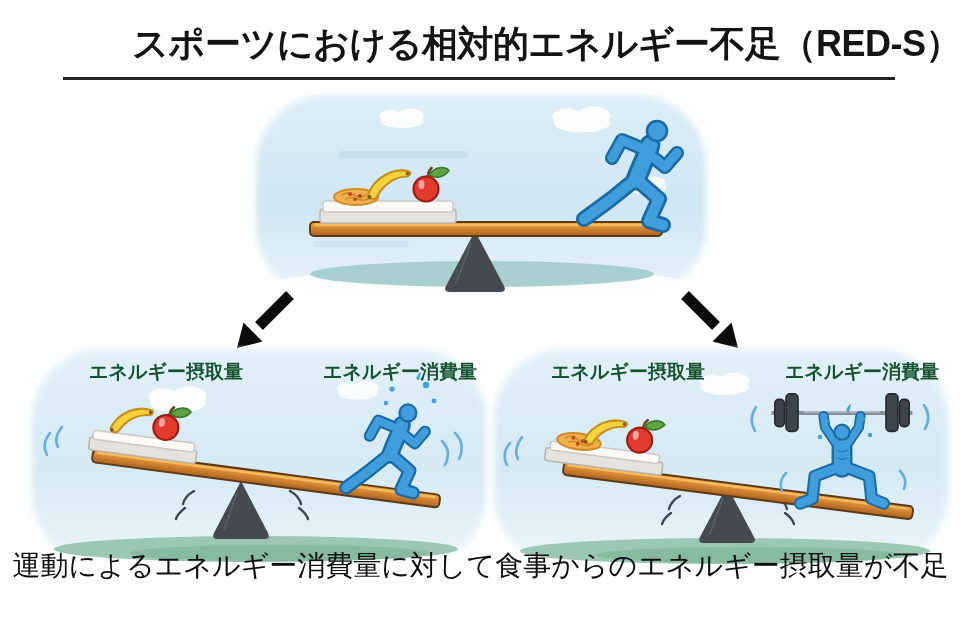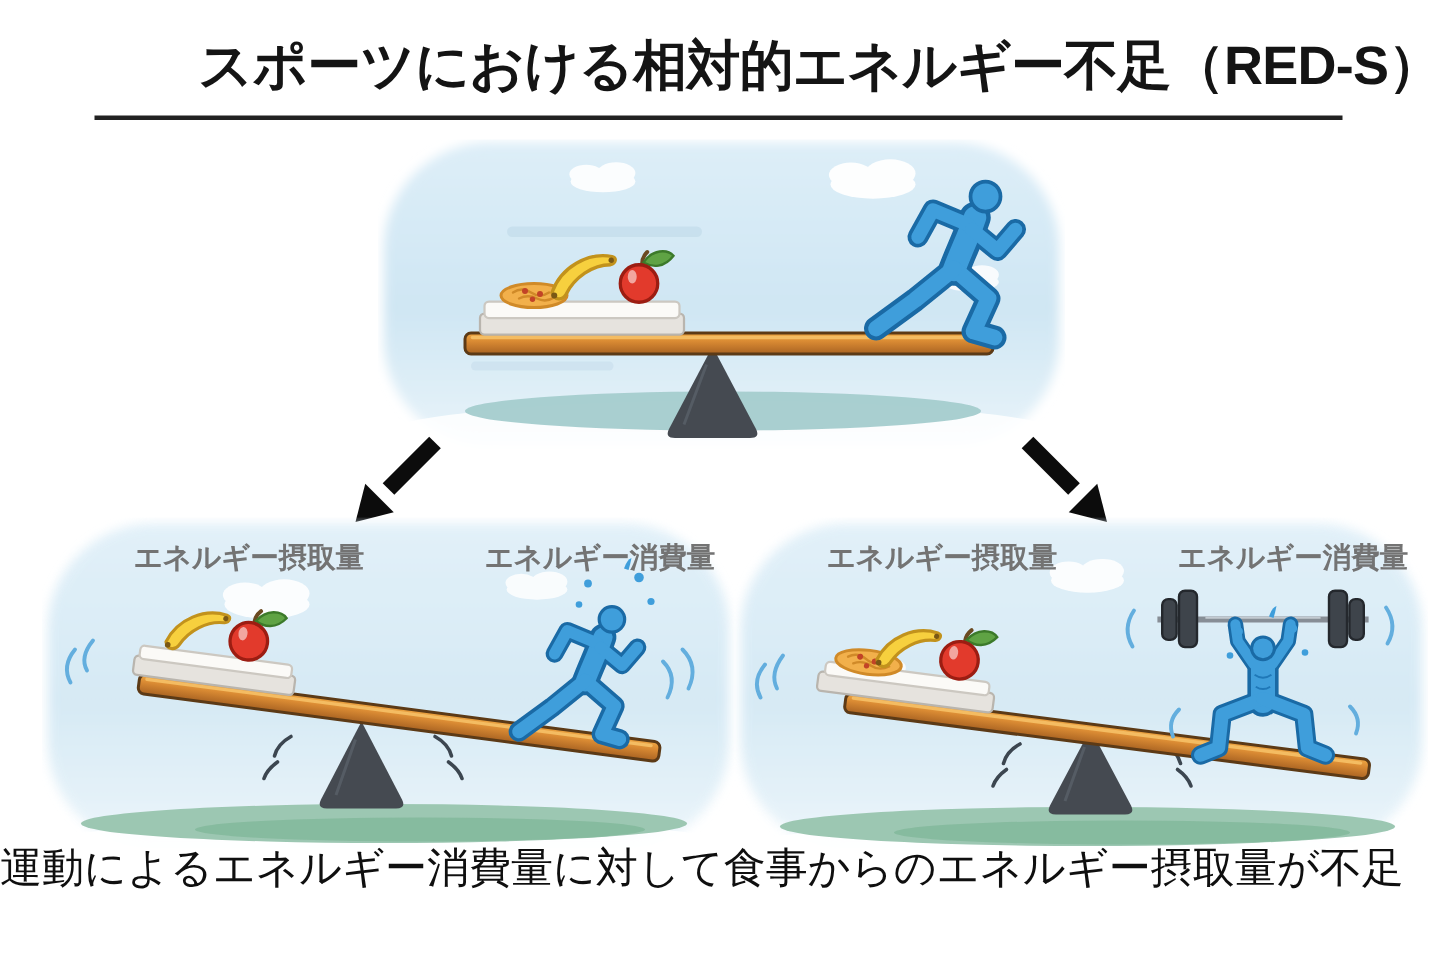--- a/index.html
+++ b/index.html
@@ -22,26 +22,26 @@
   .top-scene{ left:252px; top:93px; width:458px; height:210px; }
   .arrow{ position:absolute; width:70px; height:65px; }
   .arrow-left{ left:233px; top:288px; }
   .arrow-right{ left:672px; top:288px; }
   .panel{ position:absolute; top:345px; width:462px; height:230px; }
   .panel-left{ left:28px; }
   .panel-right{ left:490px; }
   .panel .scene{ left:0; top:0; width:462px; height:230px; }
   .label{
     position:absolute; top:14px; z-index:2; font-size:19px; font-weight:700;
-    color:#737373; text-align:center; white-space:nowrap;
+    color:#14532d; text-align:center; white-space:nowrap;
   }
   .label-intake{ left:28px; width:220px; }
   .label-expend{ left:282px; width:180px; }
   .caption{
-    position:absolute; top:560px; left:0; width:961px; 
+    position:absolute; top:547px; left:0; width:961px; text-align:center;
     font-size:28px; font-weight:500; color:#0f0f0f; white-space:nowrap;
   }
 </style>
 </head>
 <body>
 
 <div class="page">
 
   <h1 class="title">スポーツにおける相対的エネルギー不足（RED-S）</h1>
   <div class="title-underline"></div>

